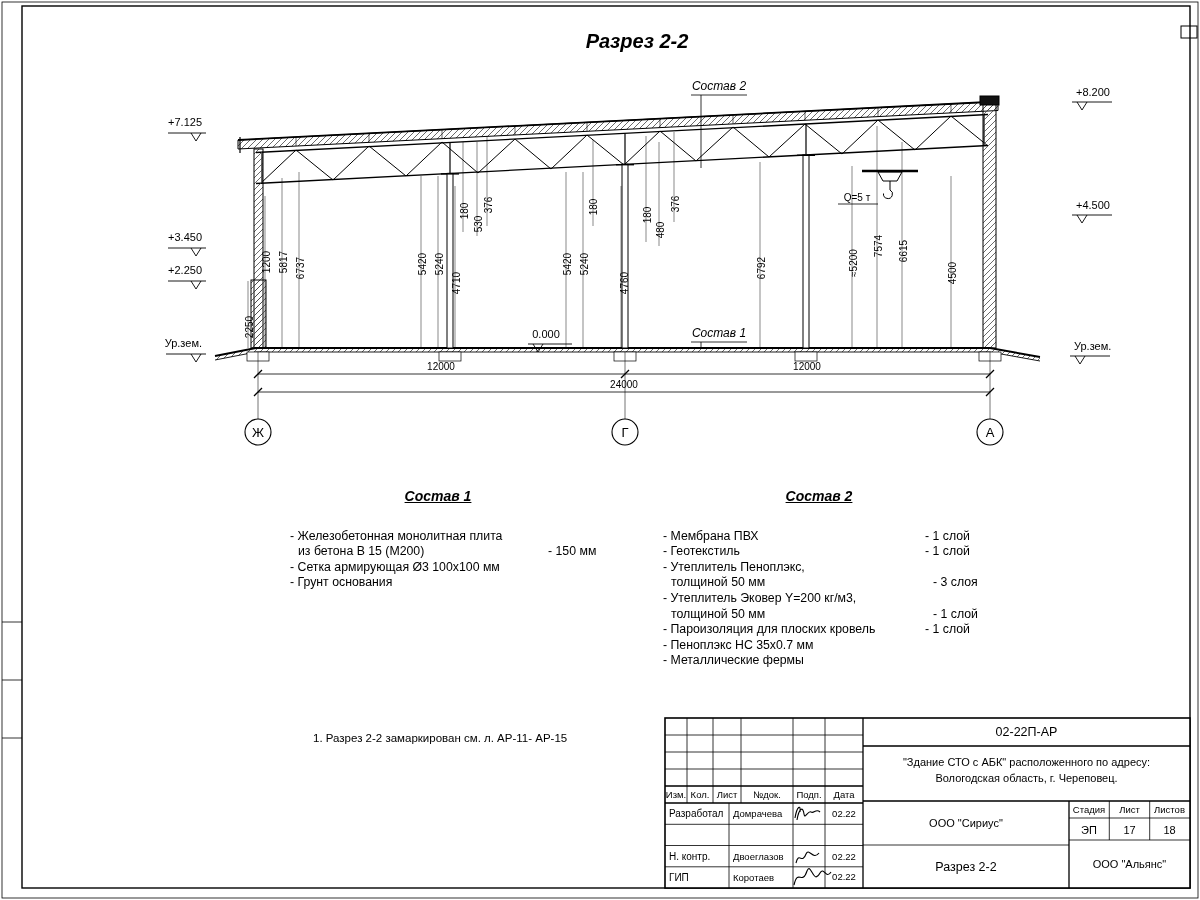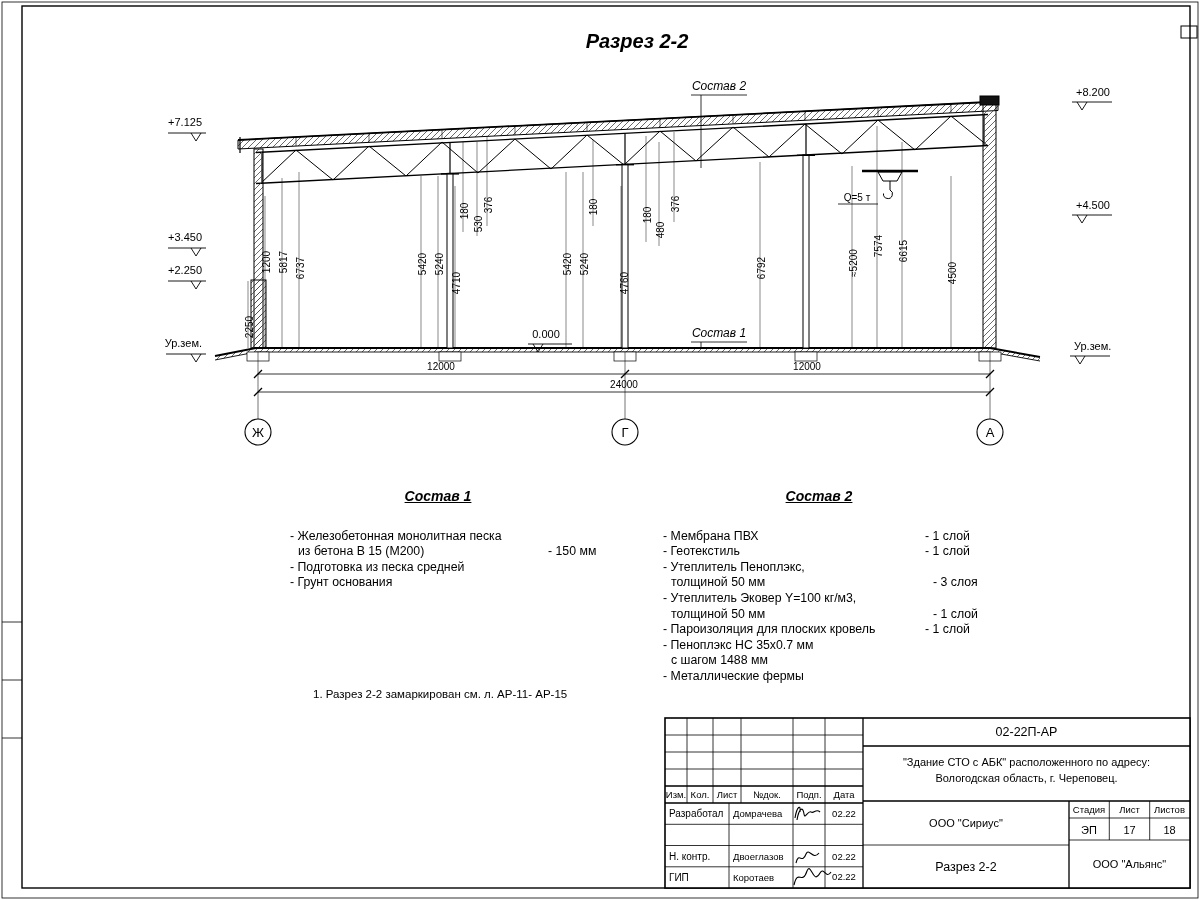--- a/index.html
+++ b/index.html
@@ -229,29 +229,29 @@
     <text class="st-mid" x="1169.5" y="834" text-anchor="middle">18</text>
     <text class="st-mid" x="1129.5" y="868" text-anchor="middle">ООО "Альянс"</text>
   </g>
 </svg>
 
 <div class="abs sheet-title" style="left:497px;top:30px;width:280px;">Разрез 2-2</div>
 
 <div class="abs comp comp1" style="left:290px;top:489px;width:330px;">
   <div class="ct" style="width:296px;">Состав 1</div>
   <div class="row">
-        <span class="t">- Железобетонная  монолитная песка</span>
+        <span class="t">- Железобетонная  монолитная плита</span>
         <span class="v"></span>
       </div>
   <div class="row indent">
         <span class="t">из бетона В 15 (М200)</span>
         <span class="v">- 150 мм</span>
       </div>
   <div class="row">
-        <span class="t">- Подготовка из песка средней</span>
+        <span class="t">- Сетка армирующая Ø3 100х100 мм</span>
         <span class="v"></span>
       </div>
   <div class="row">
         <span class="t">- Грунт основания</span>
         <span class="v"></span>
       </div>
 </div>
 
 <div class="abs comp comp2" style="left:663px;top:489px;width:340px;">
   <div class="ct" style="width:312px;">Состав 2</div>
@@ -265,40 +265,36 @@
       </div>
   <div class="row">
         <span class="t">- Утеплитель Пеноплэкс,</span>
         <span class="v"></span>
       </div>
   <div class="row indent">
         <span class="t">толщиной 50 мм</span>
         <span class="v">- 3 слоя</span>
       </div>
   <div class="row">
-        <span class="t">- Утеплитель Эковер Y=100 кг/м3,</span>
+        <span class="t">- Утеплитель Эковер Y=200 кг/м3,</span>
         <span class="v"></span>
       </div>
   <div class="row indent">
         <span class="t">толщиной 50 мм</span>
         <span class="v">- 1 слой</span>
       </div>
   <div class="row">
         <span class="t">- Пароизоляция для плоских кровель</span>
         <span class="v">- 1 слой</span>
       </div>
   <div class="row">
         <span class="t">- Пеноплэкс НС 35х0.7 мм</span>
         <span class="v"></span>
       </div>
-  <div class="row indent">
-        <span class="t">с шагом 1488 мм</span>
-        <span class="v"></span>
-      </div>
   <div class="row">
         <span class="t">- Металлические фермы</span>
         <span class="v"></span>
       </div>
 </div>
 
-<div class="abs note" style="left:313px;top:688px;">1. Разрез 2-2 замаркирован см. л. АР-11- АР-15</div>
+<div class="abs note" style="left:313px;top:732px;">1. Разрез 2-2 замаркирован см. л. АР-11- АР-15</div>
 
 </div>
 
 </body></html>

